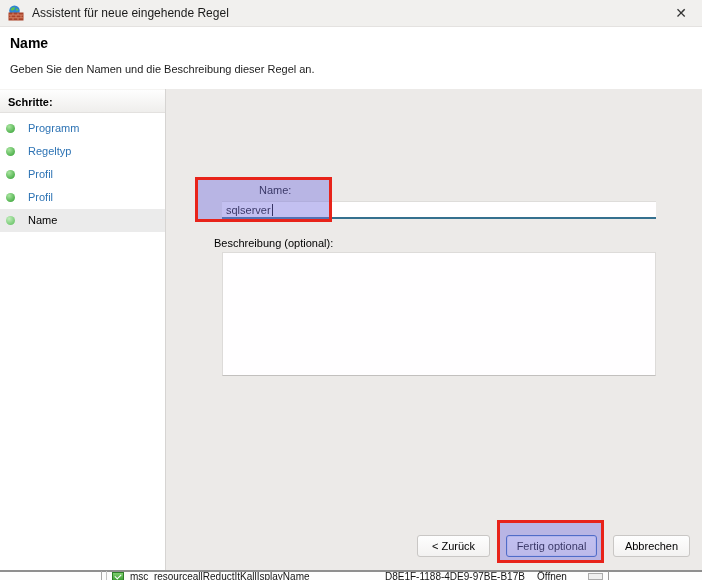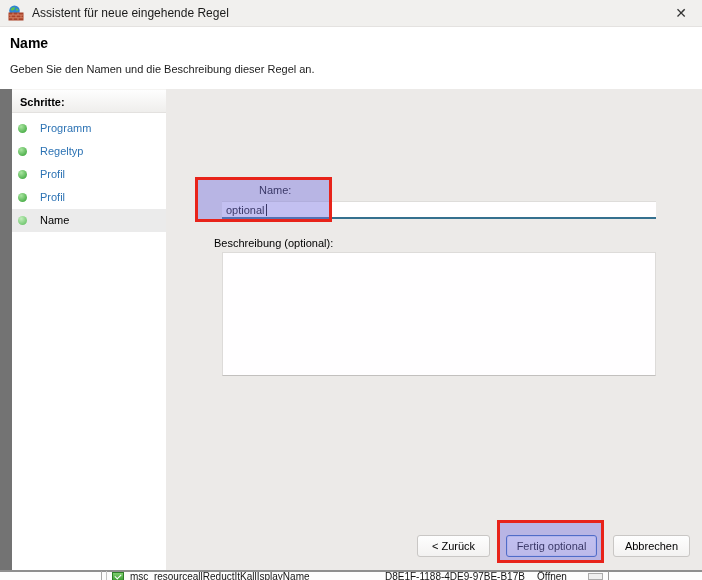--- a/index.html
+++ b/index.html
@@ -11,21 +11,21 @@
   .app-icon{position:absolute;left:8px;top:5px;width:16px;height:16px;}
   .title-text{position:absolute;left:32px;top:0;height:26px;line-height:26px;font-size:12px;color:#1b1b1b;white-space:nowrap;}
   .close-btn{position:absolute;right:6px;top:0;width:30px;height:26px;text-align:center;line-height:26px;font-size:14px;color:#333;cursor:default;}
 
   
   .wizard-header{position:absolute;left:0;top:27px;width:702px;height:62px;background:#ffffff;}
   .page-title{position:absolute;left:10px;top:8px;font-size:14px;font-weight:bold;}
   .page-subtitle{position:absolute;left:10px;top:36px;font-size:11px;color:#1c1c1c;}
 
   
-  .sidebar{position:absolute;left:12px;top:89px;width:166px;height:481px;background:#ffffff;border-right:1px solid #d6d4d2;box-sizing:border-box;}
+  .sidebar{position:absolute;left:0;top:89px;width:166px;height:481px;background:#ffffff;border-right:1px solid #d6d4d2;box-sizing:border-box;}
   .sidebar-heading{position:absolute;left:0;top:0;width:100%;height:24px;box-sizing:border-box;padding-left:8px;
                    background:linear-gradient(#fefefe,#efeeec);border-top:1px solid #f5f4f2;border-bottom:1px solid #e3e1df;
                    font-size:11px;font-weight:bold;line-height:24px;}
   .step-list{position:absolute;left:0;top:28px;width:100%;}
   .step{position:relative;height:23px;line-height:23px;padding-left:28px;font-size:11px;color:#2d73b4;}
   .step.active{background:#ebebeb;color:#000;}
   .bullet{position:absolute;left:6px;top:7px;width:9px;height:9px;border-radius:50%;
           background:radial-gradient(circle at 35% 30%,#a9e5a0,#2f9e2f);}
   .step.active .bullet{background:radial-gradient(circle at 35% 30%,#c2eebc,#58bb58);}
 
@@ -117,21 +117,21 @@
       <div class="step active">
         <span class="bullet"></span>
         <span>Name</span>
       </div>
     </div>
   </div>
 
   <div class="main"></div>
 
   <div class="field-label lbl-name">Name:</div>
-  <div class="name-field"><span>optional</span><span class="caret"></span></div>
+  <div class="name-field"><span>sqlserver</span><span class="caret"></span></div>
 
   <div class="field-label lbl-desc">Beschreibung (optional):</div>
   <div class="desc-box"></div>
 
   <div class="btn btn-back">&lt; Zurück</div>
   <div class="btn btn-finish">Fertig optional</div>
   <div class="btn btn-cancel">Abbrechen</div>
 
   <div class="sel-overlay sel-name"></div>
   <div class="anno-rect anno-name"></div>

